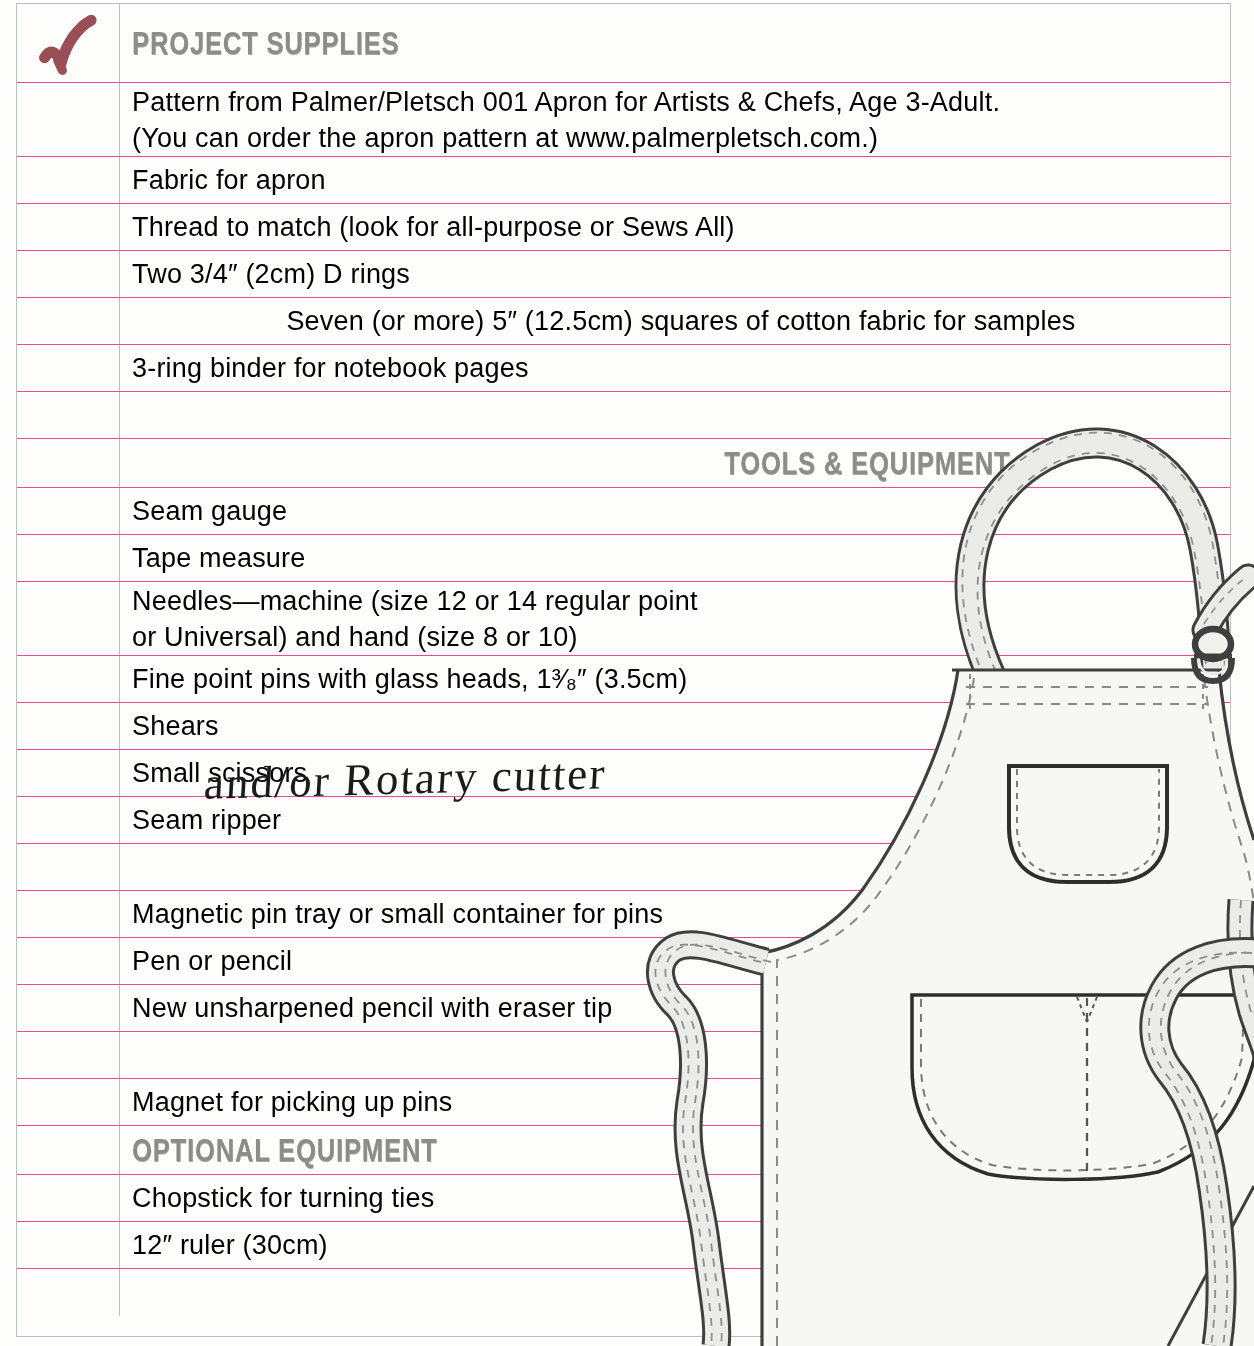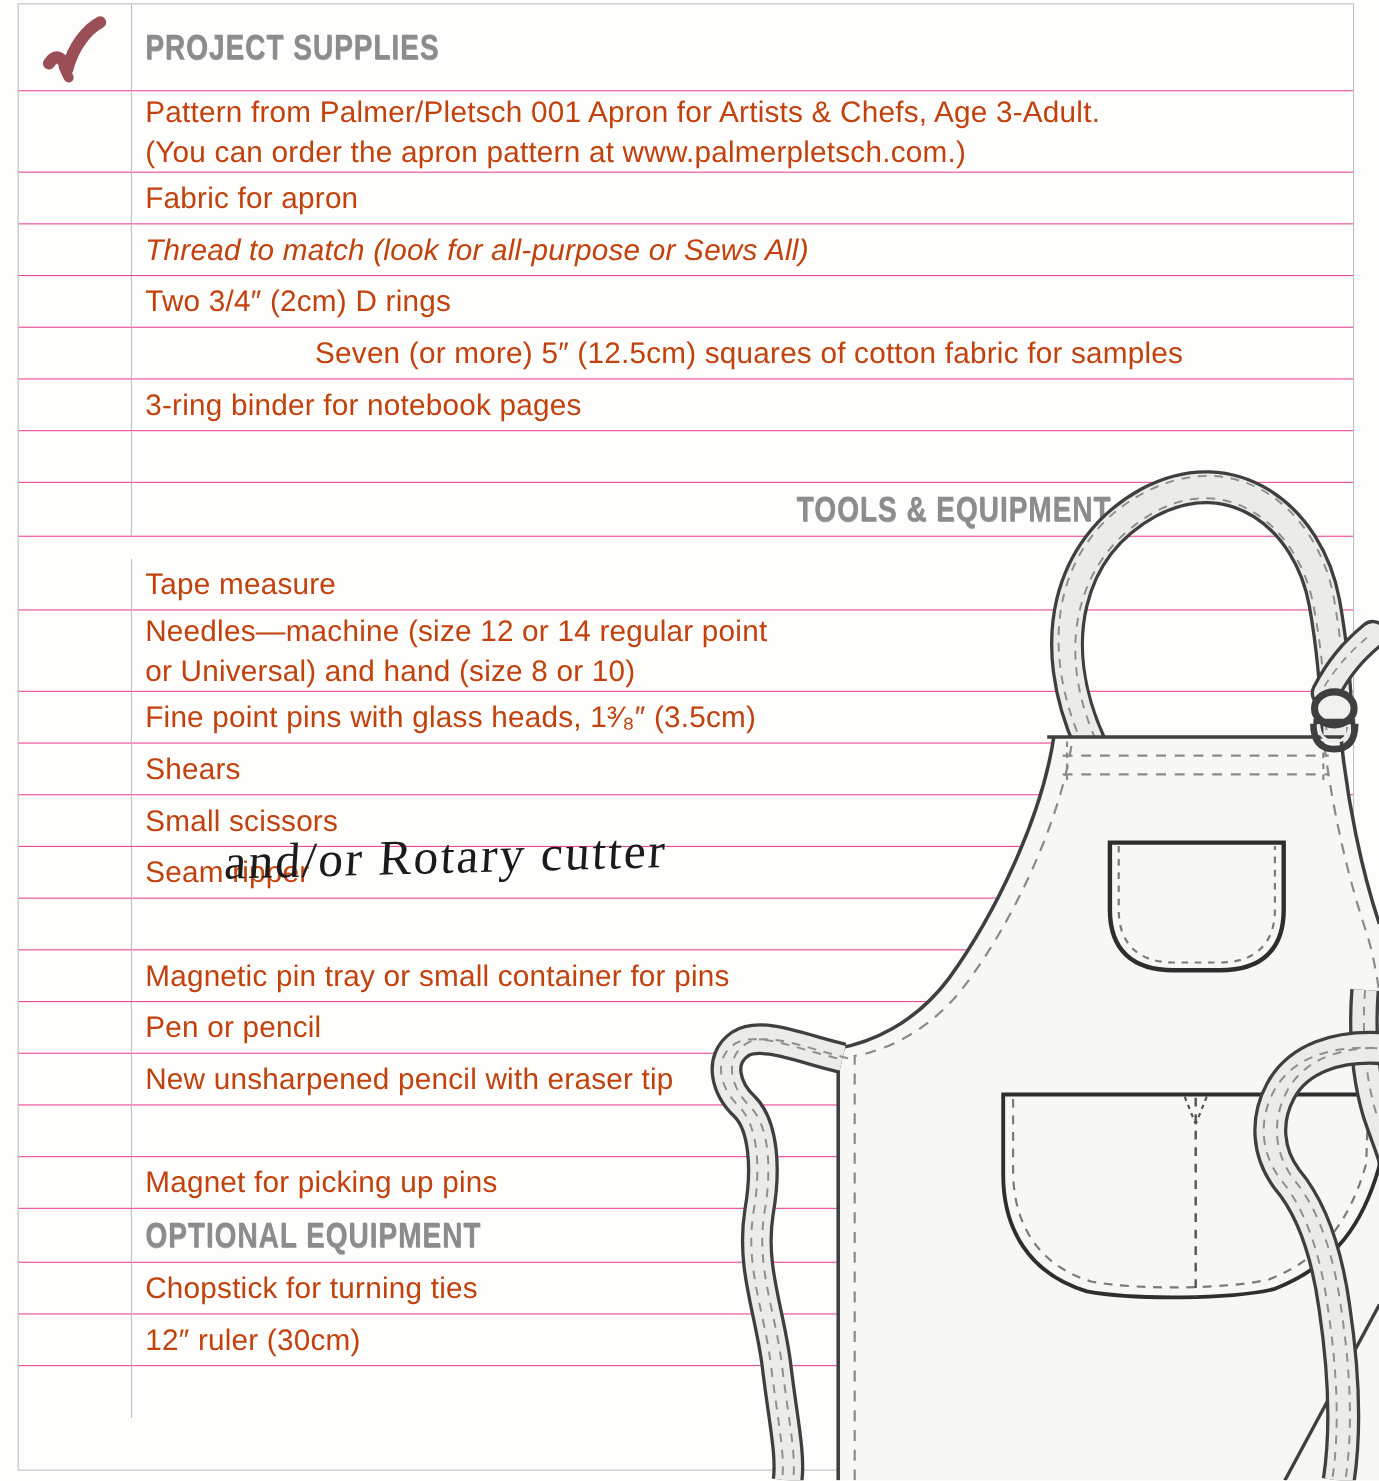--- a/index.html
+++ b/index.html
@@ -18,21 +18,21 @@
   .row:last-child{border-bottom:none;flex:1 1 auto;}
   .check-cell{
     flex:0 0 103px;border-right:1px solid #b7c1c1;box-sizing:border-box;
     display:flex;align-items:flex-start;justify-content:center;overflow:visible;
   }
   .content-cell{
     flex:1 1 auto;display:flex;flex-direction:column;justify-content:center;
     padding-left:12px;box-sizing:border-box;overflow:visible;
   }
   .item-line{
-    font-size:27px;line-height:36px;color:#c2410c;letter-spacing:0.2px;
+    font-size:27px;line-height:36px;color:#000000;letter-spacing:0.2px;
     white-space:nowrap;
   }
   .section-title{
     font-size:32px;font-weight:bold;color:#8c8c8c;letter-spacing:1px;
     transform:scaleX(0.8);transform-origin:left center;white-space:nowrap;
     text-shadow:0.5px 0.5px 0 #a5a5a5;
   }
   .checkmark-box{width:62px;height:66px;margin-top:12px;transform:rotate(-4deg);}
   
   .handwriting{
@@ -68,21 +68,21 @@
           <div class="item-line">Pattern from Palmer/Pletsch 001 Apron for Artists &amp; Chefs, Age 3-Adult.</div>
           <div class="item-line">(You can order the apron pattern at www.palmerpletsch.com.)</div>
         </div>
       </div>
       <div class="row" style="flex: 0 0 47px;">
         <div class="check-cell"></div>
         <div class="content-cell">
           <div class="item-line">Fabric for apron</div>
         </div>
       </div>
-      <div class="row" style="flex: 0 0 47px; font-style: italic;">
+      <div class="row" style="flex: 0 0 47px;">
         <div class="check-cell"></div>
         <div class="content-cell">
           <div class="item-line">Thread to match (look for all-purpose or Sews All)</div>
         </div>
       </div>
       <div class="row" style="flex: 0 0 47px;">
         <div class="check-cell"></div>
         <div class="content-cell">
           <div class="item-line">Two 3/4″ (2cm) D rings</div>
         </div>
@@ -102,21 +102,27 @@
       <div class="row" style="flex: 0 0 47px;">
         <div class="check-cell"></div>
         <div class="content-cell"></div>
       </div>
       <div class="row" style="flex: 0 0 49px; text-align: right;">
         <div class="check-cell"></div>
         <div class="content-cell">
           <span class="section-title">TOOLS &amp; EQUIPMENT</span>
         </div>
       </div>
-      <div class="row" style="flex: 0 0 47px; margin-top: 20px;">
+      <div class="row" style="flex: 0 0 47px;">
+        <div class="check-cell"></div>
+        <div class="content-cell">
+          <div class="item-line">Seam gauge</div>
+        </div>
+      </div>
+      <div class="row" style="flex: 0 0 47px;">
         <div class="check-cell"></div>
         <div class="content-cell">
           <div class="item-line">Tape measure</div>
         </div>
       </div>
       <div class="row" style="flex: 0 0 74px;">
         <div class="check-cell"></div>
         <div class="content-cell">
           <div class="item-line">Needles—machine (size 12 or 14 regular point</div>
           <div class="item-line">or Universal) and hand (size 8 or 10)</div>

